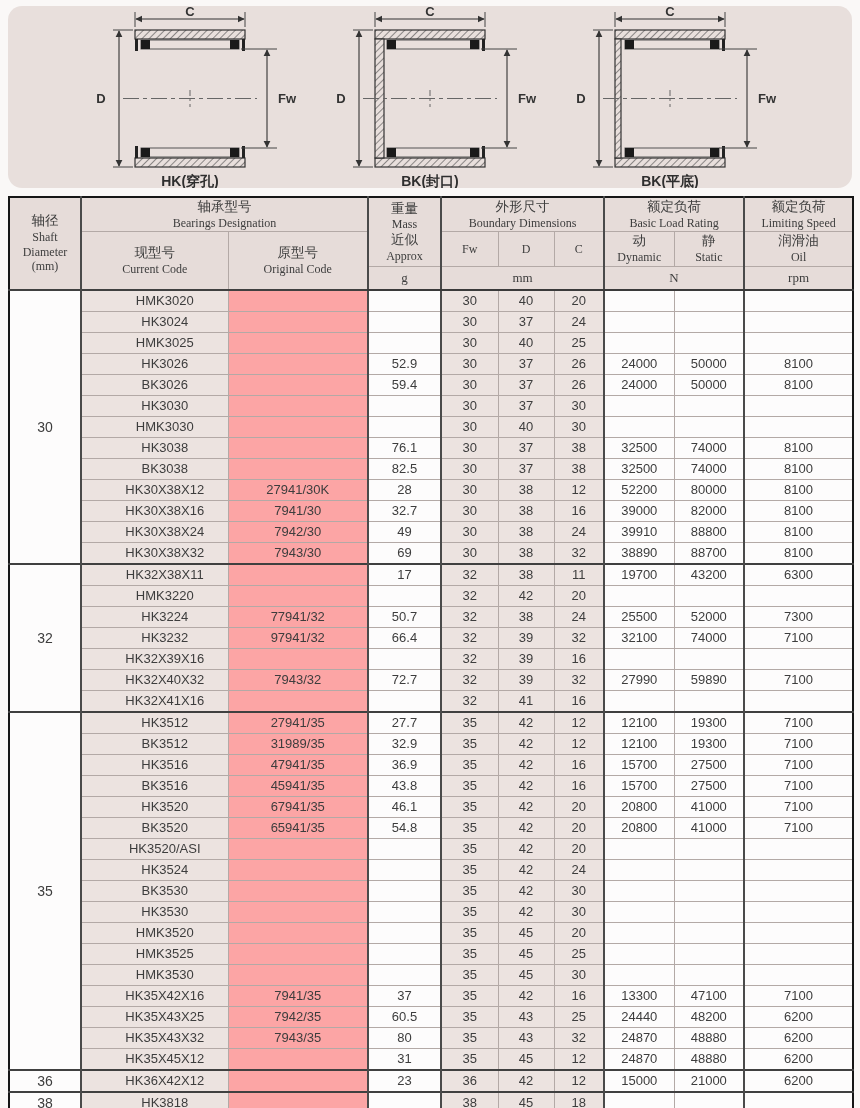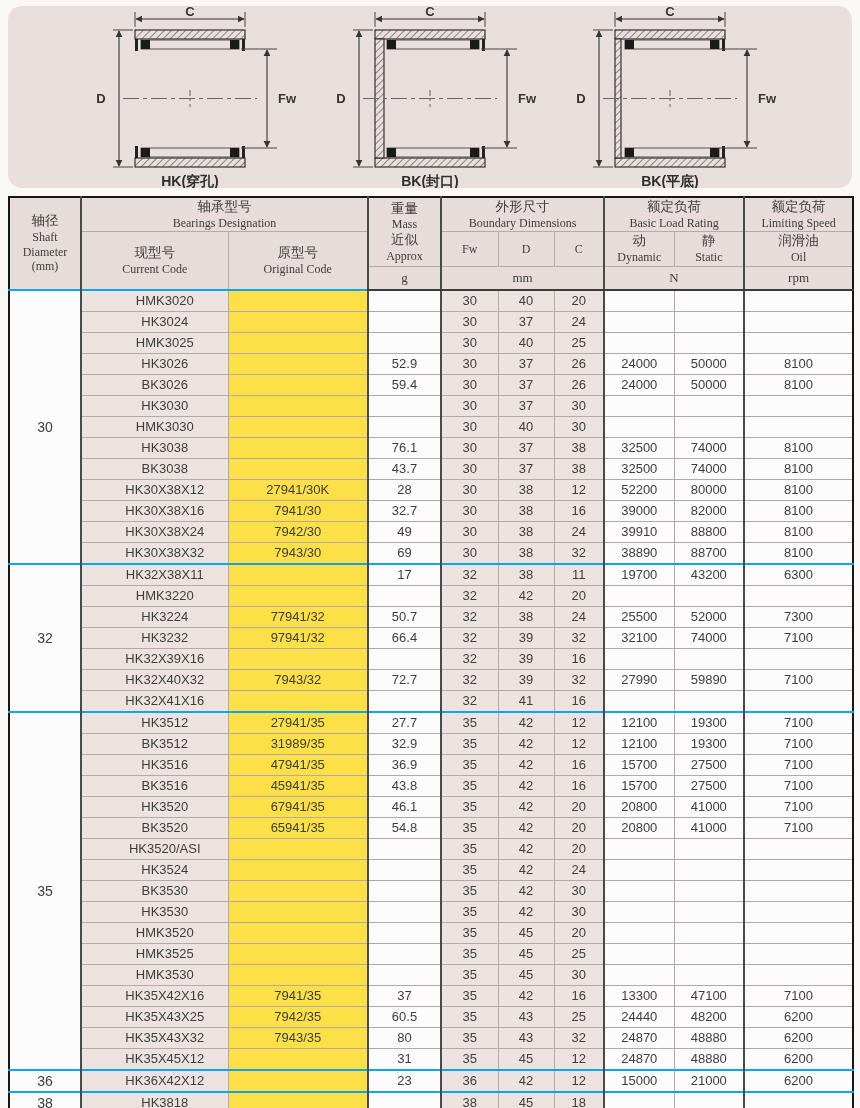--- a/index.html
+++ b/index.html
@@ -45,27 +45,27 @@
     padding:1px 3px;
     font-family:Liberation Serif, serif;
   }
   .zh{font-size:13.5px;display:block;line-height:1.25;}
   .en{font-size:12px;display:block;line-height:1.2;}
   .unit-row th{font-size:13px;height:20px;background:#e6dcd9;}
   thead tr:last-child th{border-bottom:2px solid #3a3a3a;}
 
   td{height:20px;font-size:13px;padding:0 3px;}
   td.col-current{text-align:left;padding-left:23px;background:#ece3e0;}
-  td.col-original{background:#fde047;}
+  td.col-original{background:#fca5a5;}
   td.col-fw,td.col-d,td.col-c{background:#ece3e0;}
   td.col-mass,td.col-dyn,td.col-stat,td.col-oil{background:#fdfcfc;}
   td.shaft{background:#fdfcfc;font-size:14px;}
 
   .maj-l{border-left:2px solid #4a4a4a !important;}
-  tr.group-start td{border-top:2px solid #0ea5e9;}
+  tr.group-start td{border-top:2px solid #404040;}
 
   
   col.c-shaft{width:72px;} col.c-current{width:147px;} col.c-original{width:140px;}
   col.c-mass{width:73px;} col.c-fw{width:57px;} col.c-d{width:56px;} col.c-c{width:50px;}
   col.c-dyn{width:70px;} col.c-stat{width:70px;} col.c-oil{width:109px;}
 </style>
 </head>
 <body>
 
 <div class="panel">
@@ -367,21 +367,21 @@
         <td class="col-fw maj-l">30</td>
         <td class="col-d">37</td>
         <td class="col-c">38</td>
         <td class="col-dyn maj-l">32500</td>
         <td class="col-stat">74000</td>
         <td class="col-oil maj-l">8100</td>
       </tr>
       <tr>
         <td class="col-current maj-l">BK3038</td>
         <td class="col-original"></td>
-        <td class="col-mass maj-l">43.7</td>
+        <td class="col-mass maj-l">82.5</td>
         <td class="col-fw maj-l">30</td>
         <td class="col-d">37</td>
         <td class="col-c">38</td>
         <td class="col-dyn maj-l">32500</td>
         <td class="col-stat">74000</td>
         <td class="col-oil maj-l">8100</td>
       </tr>
       <tr>
         <td class="col-current maj-l">HK30X38X12</td>
         <td class="col-original">27941/30K</td>

